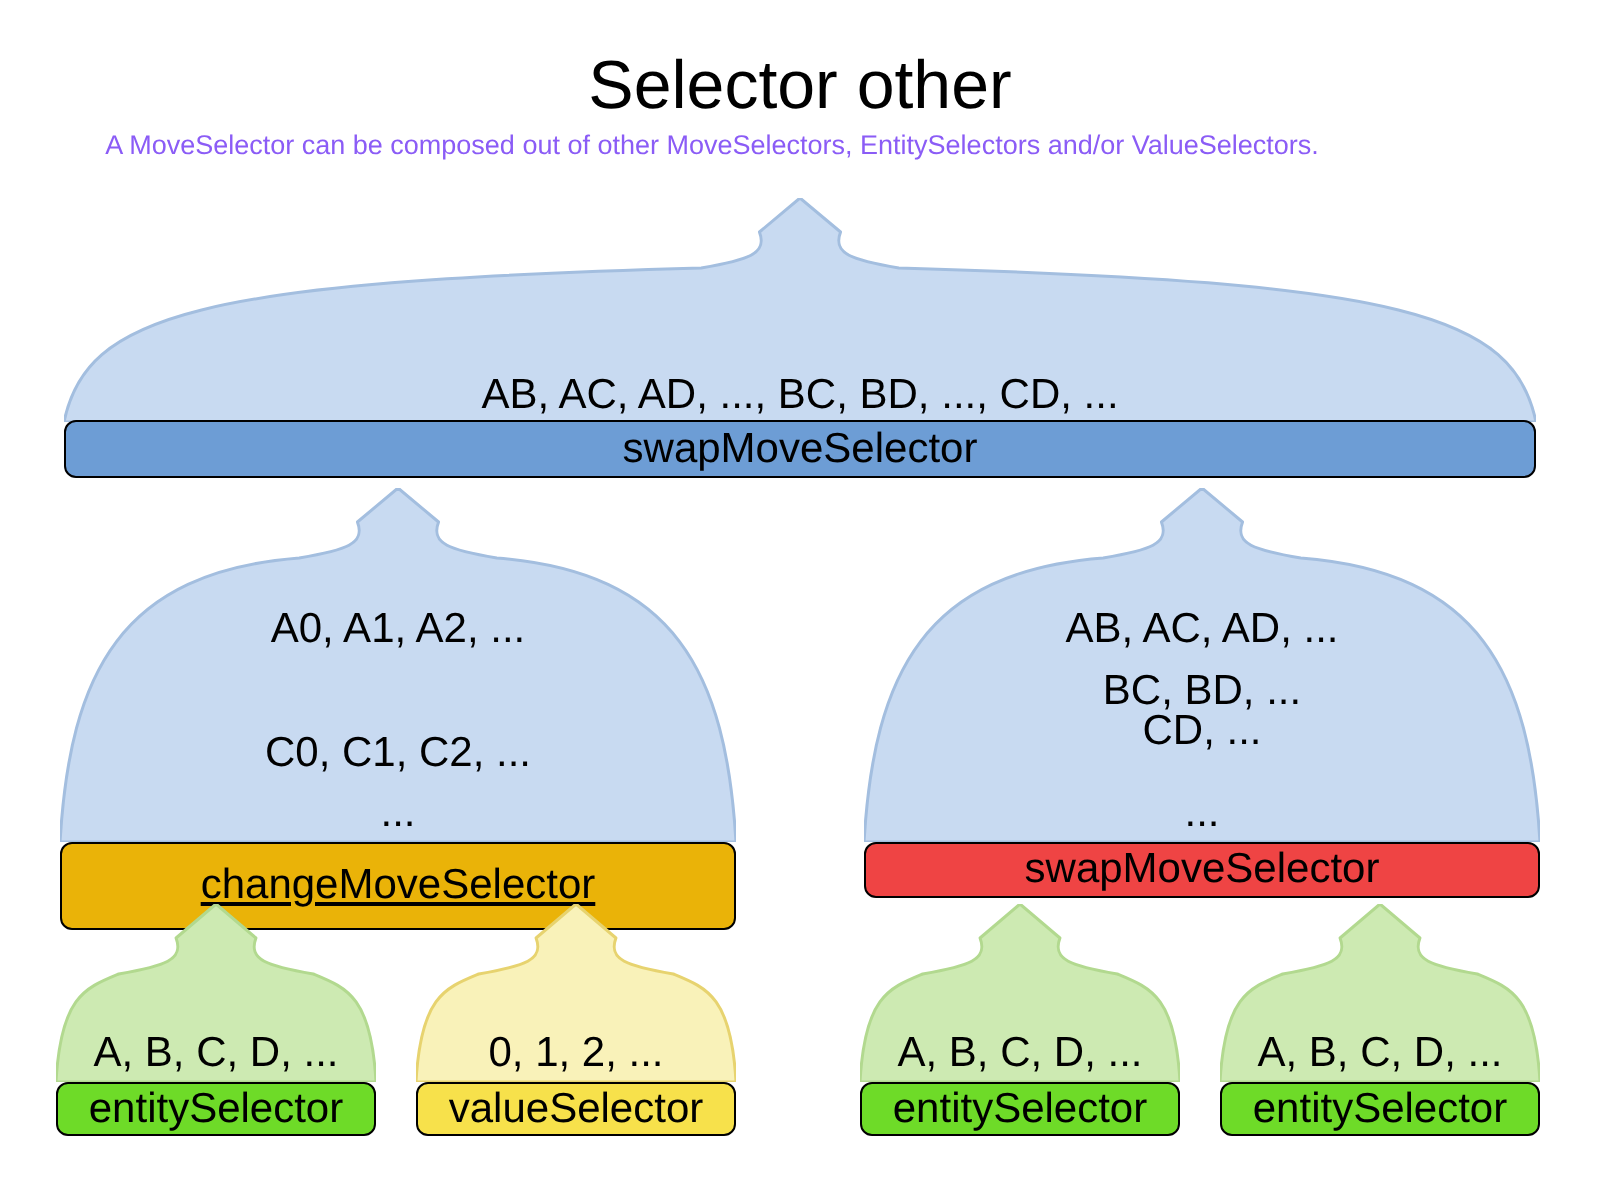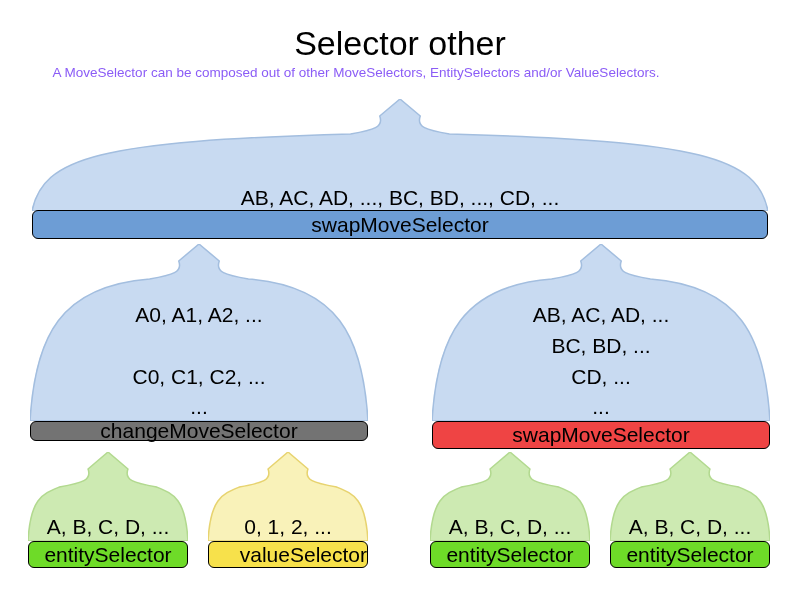--- a/index.html
+++ b/index.html
@@ -50,48 +50,48 @@
   <div class="bar w-union" style="top: 210px; height: 29px; background: rgb(109, 157, 213);">
     <span>swapMoveSelector</span>
   </div>
 
   <svg class="cloud-svg" style="left:30px;top:244px" width="338" height="177" viewBox="0 0 338 177">
     <path stroke-width="1.5" stroke-linejoin="round" d="M 0 177 C 5.069999999999999 92.04 30.419999999999998 42 119.6 35 C 143 31 152.88 28 148.72 17 L 169 0 L 189.28 17 C 185.12 28 195 31 218.4 35 C 307.58 42 332.93 92.04 338 177 Z" fill="#c8daf1" stroke="#a3bedf"></path>
   </svg>
   <div class="cloud-line w-change" style="top:302px">A0, A1, A2, ...</div>
   <div class="cloud-line w-change" style="top:364px">C0, C1, C2, ...</div>
   <div class="cloud-line w-change" style="top:394px">...</div>
-  <div class="bar w-change" style="top: 421px; height: 20px; background: #737373;">
+  <div class="bar w-change" style="top: 421px; height: 44px; background: #eab308; text-decoration: underline;">
     <span>changeMoveSelector</span>
   </div>
 
   <svg class="cloud-svg" style="left:432px;top:244px" width="338" height="177" viewBox="0 0 338 177">
     <path stroke-width="1.5" stroke-linejoin="round" d="M 0 177 C 5.069999999999999 92.04 30.419999999999998 42 119.6 35 C 143 31 152.88 28 148.72 17 L 169 0 L 189.28 17 C 185.12 28 195 31 218.4 35 C 307.58 42 332.93 92.04 338 177 Z" fill="#c8daf1" stroke="#a3bedf"></path>
   </svg>
   <div class="cloud-line w-swap" style="top:302px">AB, AC, AD, ...</div>
   <div class="cloud-line w-swap" style="top:333px">BC, BD, ...</div>
-  <div class="cloud-line w-swap" style="top:364px">CD, ...</div>
+  <div class="cloud-line w-swap" style="top:353px">CD, ...</div>
   <div class="cloud-line w-swap" style="top:394px">...</div>
   <div class="bar w-swap" style="top: 421px; height: 28px; background: #ef4444;">
     <span>swapMoveSelector</span>
   </div>
 
   <svg class="cloud-svg" style="left:28px;top:452px" width="160" height="89" viewBox="0 0 160 89">
     <path stroke-width="1.5" stroke-linejoin="round" d="M 0 89 C 2.4 46.28 14.399999999999999 42 31.36 35 C 54.4 31 64.128 28 60.032 17 L 80 0 L 99.968 17 C 95.872 28 105.6 31 128.64 35 C 145.6 42 157.6 46.28 160 89 Z" fill="#cdeab2" stroke="#b2d98f"></path>
   </svg>
   <div class="cloud-line w-e1" style="top:514px">A, B, C, D, ...</div>
   <div class="bar w-e1" style="top: 541px; height: 27px; background: rgb(110, 219, 40);">
     <span>entitySelector</span>
   </div>
 
   <svg class="cloud-svg" style="left:208px;top:452px" width="160" height="89" viewBox="0 0 160 89">
     <path stroke-width="1.5" stroke-linejoin="round" d="M 0 89 C 2.4 46.28 14.399999999999999 42 31.36 35 C 54.4 31 64.128 28 60.032 17 L 80 0 L 99.968 17 C 95.872 28 105.6 31 128.64 35 C 145.6 42 157.6 46.28 160 89 Z" fill="#f9f2b9" stroke="#e7d36f"></path>
   </svg>
   <div class="cloud-line w-v1" style="top:514px">0, 1, 2, ...</div>
-  <div class="bar w-v1" style="top: 541px; height: 27px; background: rgb(247, 225, 75); justify-content: flex-end;">
+  <div class="bar w-v1" style="top: 541px; height: 27px; background: rgb(247, 225, 75);">
     <span>valueSelector</span>
   </div>
 
   <svg class="cloud-svg" style="left:430px;top:452px" width="160" height="89" viewBox="0 0 160 89">
     <path stroke-width="1.5" stroke-linejoin="round" d="M 0 89 C 2.4 46.28 14.399999999999999 42 31.36 35 C 54.4 31 64.128 28 60.032 17 L 80 0 L 99.968 17 C 95.872 28 105.6 31 128.64 35 C 145.6 42 157.6 46.28 160 89 Z" fill="#cdeab2" stroke="#b2d98f"></path>
   </svg>
   <div class="cloud-line w-e2" style="top:514px">A, B, C, D, ...</div>
   <div class="bar w-e2" style="top: 541px; height: 27px; background: rgb(110, 219, 40);">
     <span>entitySelector</span>
   </div>

